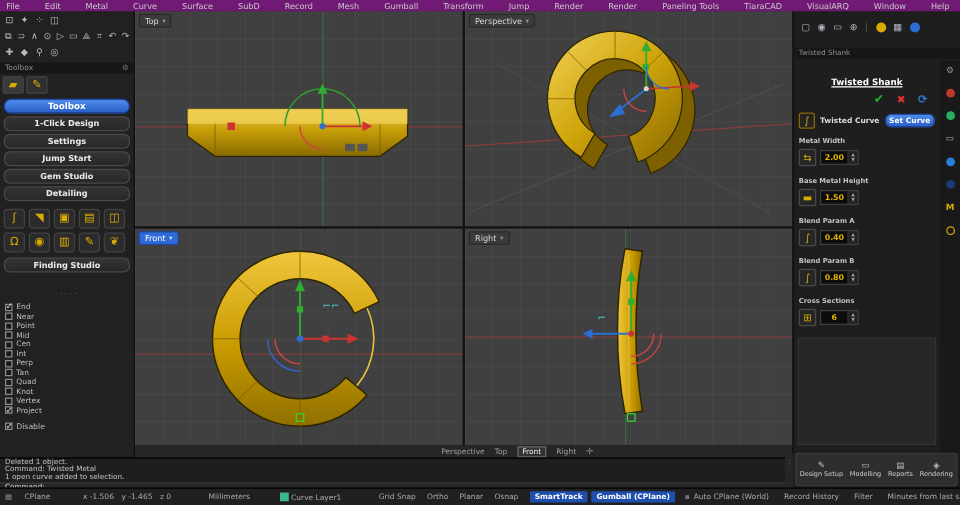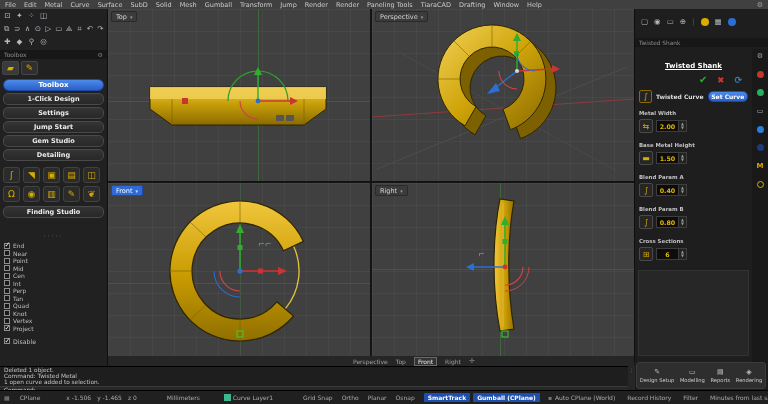--- a/index.html
+++ b/index.html
@@ -1,20 +1,20 @@
 <!DOCTYPE html>
 <html><head>
 <meta charset="utf-8">
 <style>
   *{margin:0;padding:0;box-sizing:border-box}
   html,body{background:#111}
   #app{position:relative;width:768px;height:404px;background:#1b1b1b;font-family:"DejaVu Sans",sans-serif;overflow:hidden;color:#c9c9c9}
 
   
-  .menubar{position:absolute;top:0;left:0;right:0;height:9px;background:#404040;display:flex;align-items:center;gap:8px;padding:0 5px;font-size:6.5px;color:#c9c9c9;z-index:30}
+  .menubar{position:absolute;top:0;left:0;right:0;height:9px;background:#701a75;display:flex;align-items:center;gap:20px;padding:0 5px;font-size:6.5px;color:#c9c9c9;z-index:30}
   .menubar .mi{cursor:default;white-space:nowrap}
   .menubar .gear{margin-left:auto;color:#9a9a9a;font-size:7px}
 
   
   .leftpanel{position:absolute;left:0;top:9px;width:108px;height:357px;background:#212121;border-right:1px solid #0e0e0e;z-index:20}
   .toolrow{display:flex;gap:3px;padding:2px 3px;color:#b8b8c4;font-size:7.5px;line-height:9px}
   .toolrow span{width:9px;text-align:center}
   .paneltitle{height:9px;background:#171717;color:#8d8d8d;font-size:6px;display:flex;align-items:center;padding:0 4px;margin-top:2px}
   .paneltitle .pt-gear{margin-left:auto;font-size:6px;color:#777}
   .tabicons{display:flex;gap:2px;padding:2px 2px}
@@ -98,30 +98,30 @@
 
 <div id="app">
 
   <div class="menubar">
     <span class="mi">File</span>
     <span class="mi">Edit</span>
     <span class="mi">Metal</span>
     <span class="mi">Curve</span>
     <span class="mi">Surface</span>
     <span class="mi">SubD</span>
-    <span class="mi">Solid</span>
+    <span class="mi">Record</span>
     <span class="mi">Mesh</span>
     <span class="mi">Gumball</span>
     <span class="mi">Transform</span>
     <span class="mi">Jump</span>
     <span class="mi">Render</span>
     <span class="mi">Render</span>
     <span class="mi">Paneling Tools</span>
     <span class="mi">TiaraCAD</span>
-    <span class="mi">Drafting</span>
+    <span class="mi">VisualARQ</span>
     <span class="mi">Window</span>
     <span class="mi">Help</span>
     <span class="gear">⚙</span>
   </div>
 
   <div class="leftpanel">
     <div class="toolrow">
       <span>⊡</span>
       <span>✦</span>
       <span>⁘</span>

